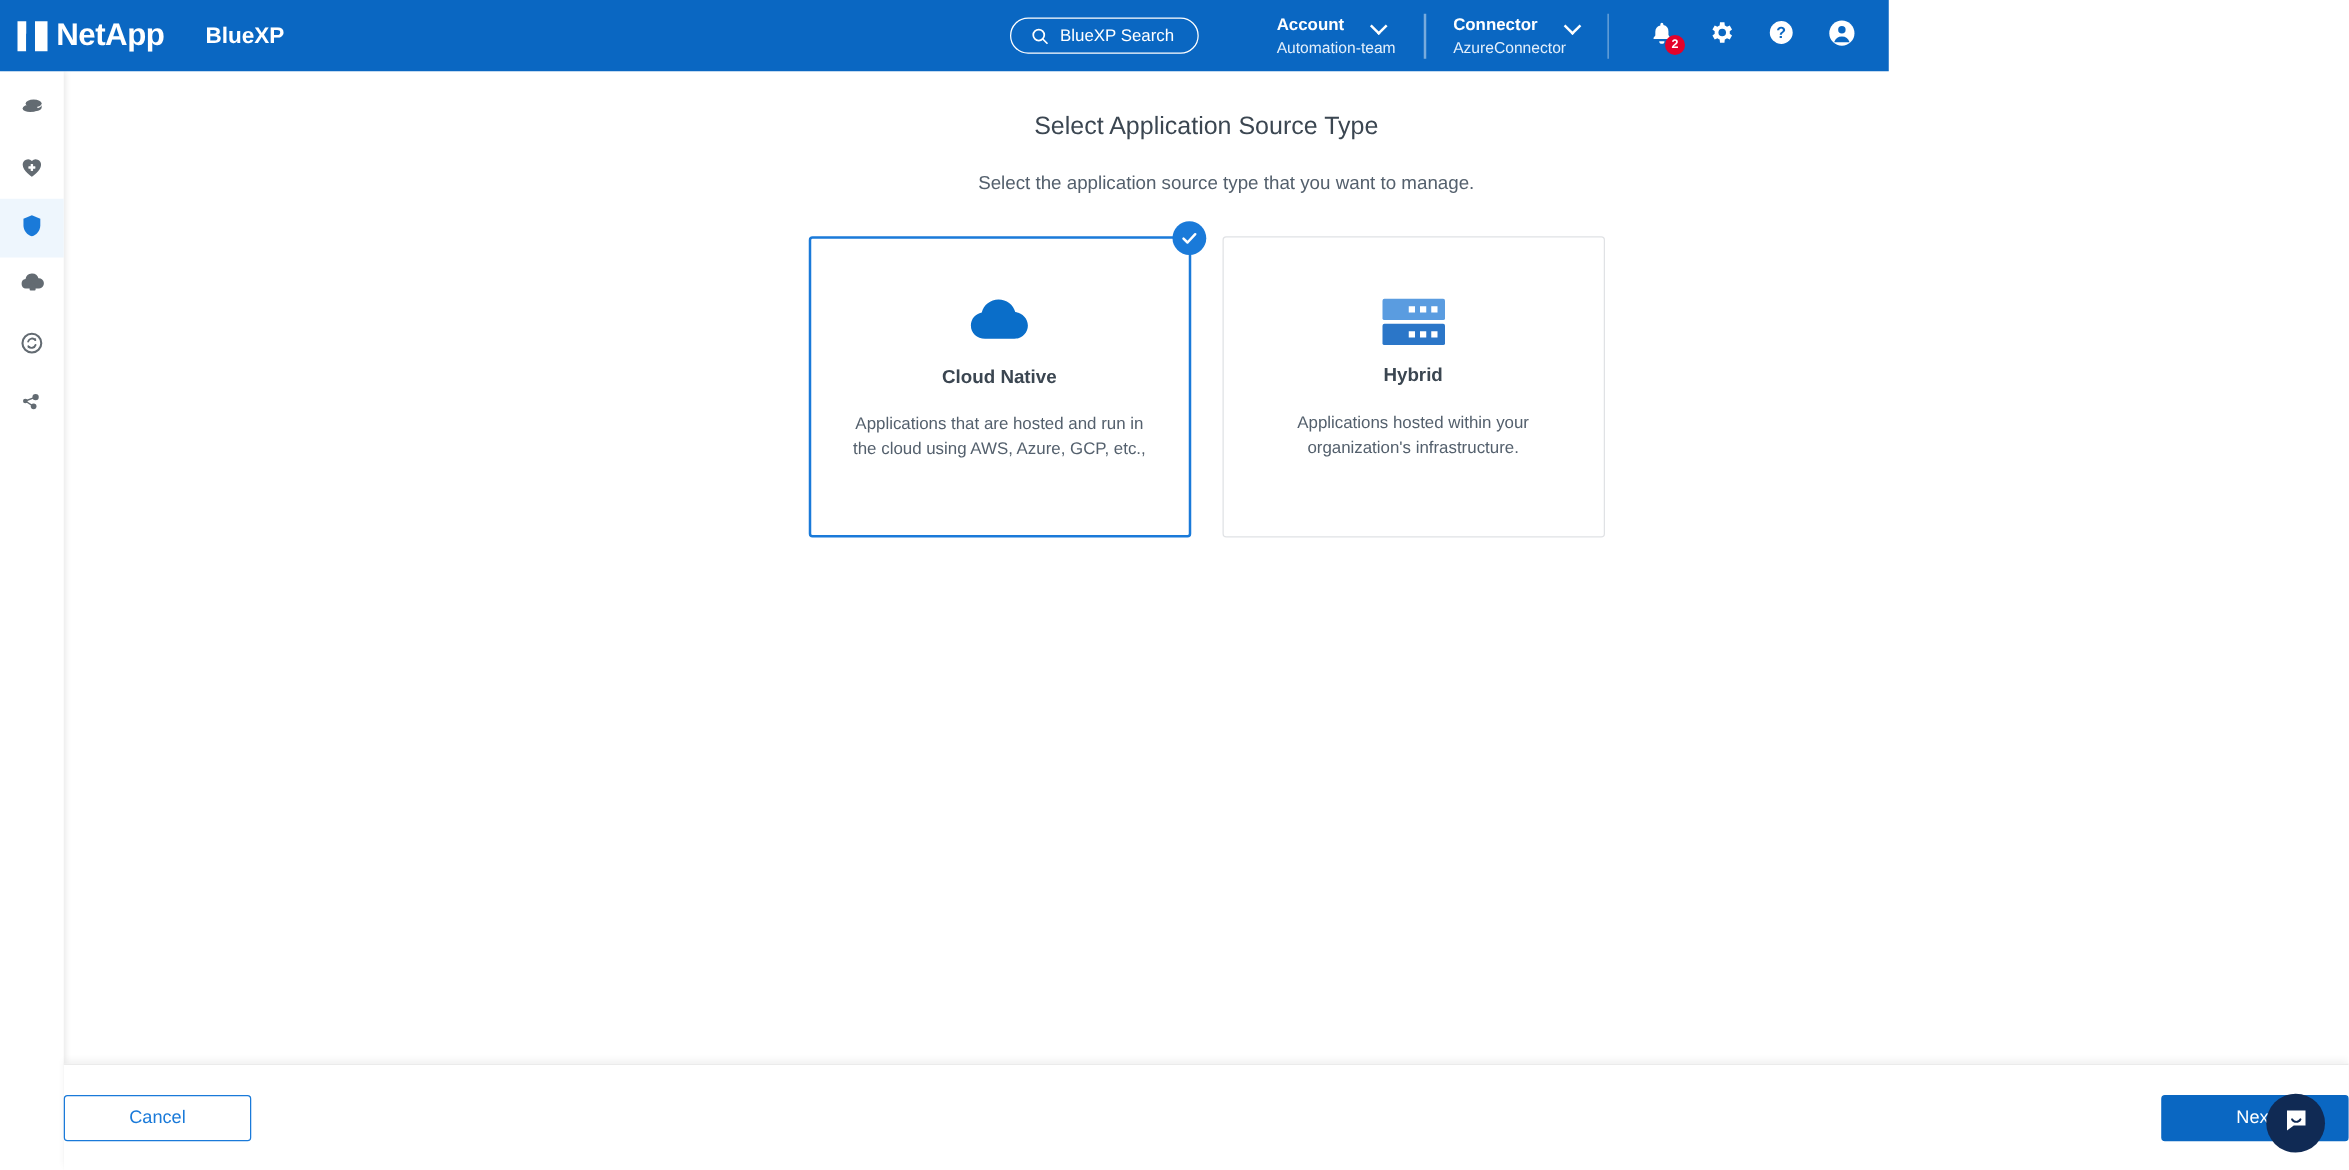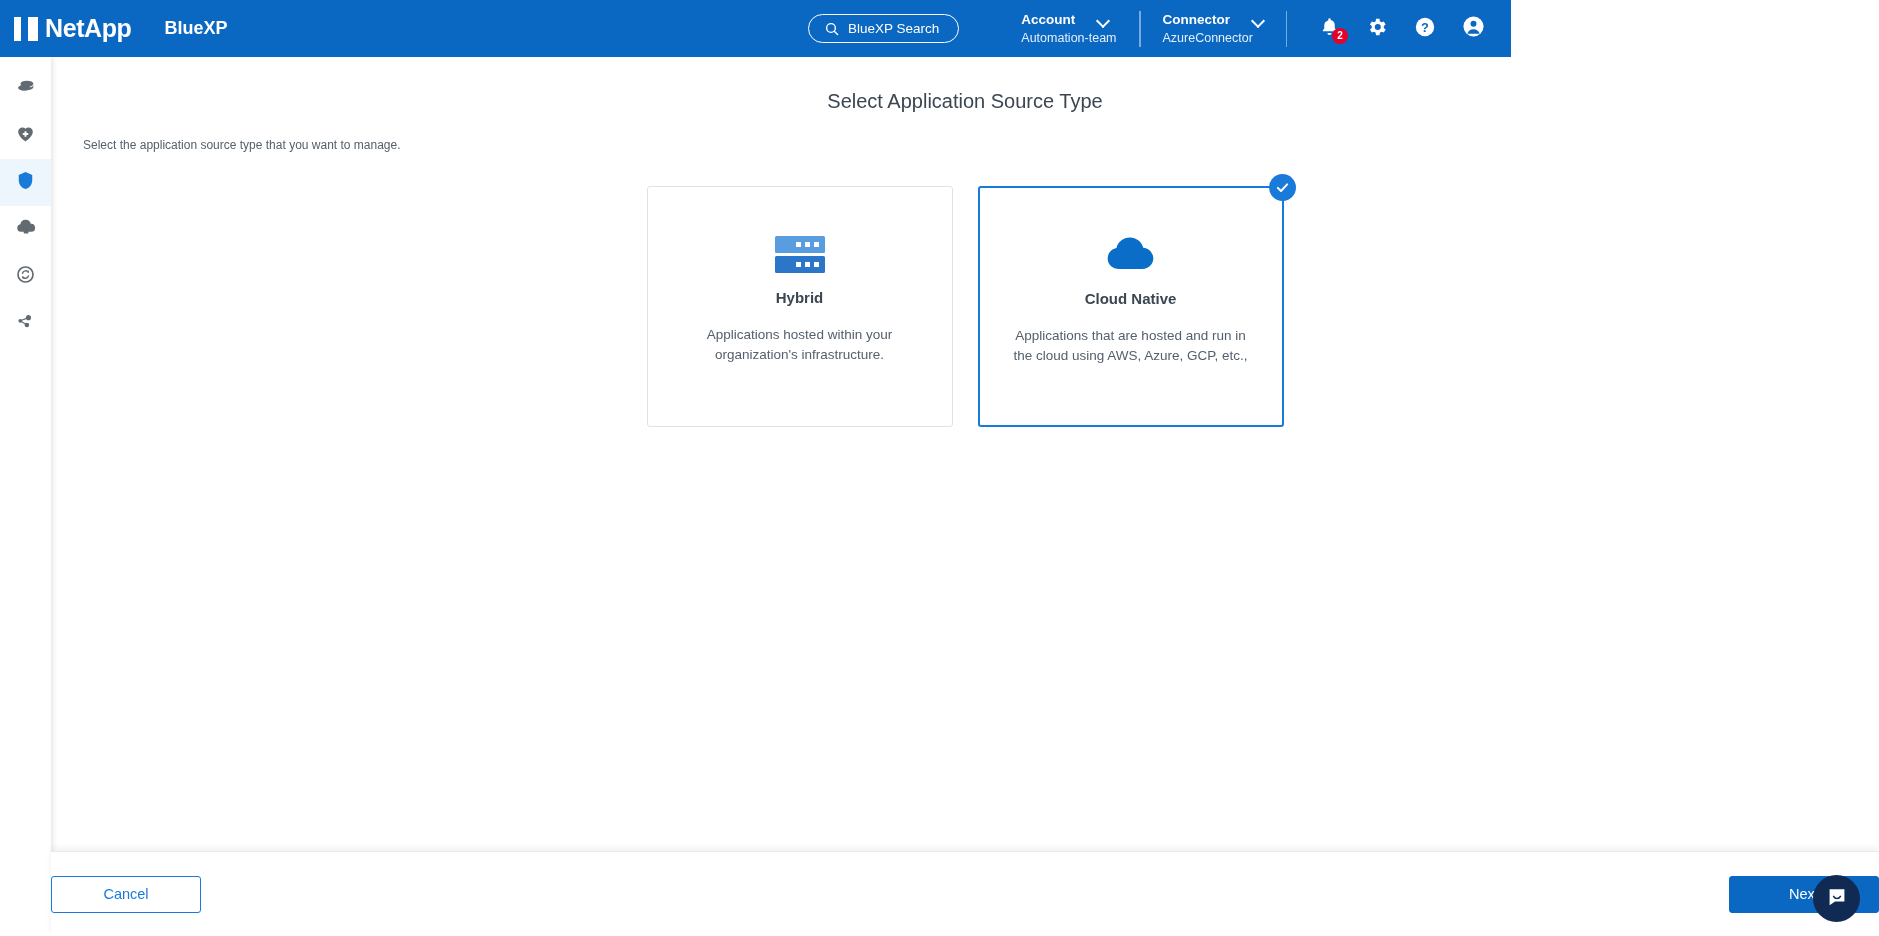--- a/index.html
+++ b/index.html
@@ -90,21 +90,22 @@
     width: 1828px; height: 794px;
     background: #fff;
     overflow: hidden;
   }
   .page-title {
     text-align: center;
     font-size: 20px; color: #3b4651; font-weight: normal;
     margin-top: 33px;
   }
   .page-sub {
-    font-size: 12px; color: #54606d;
+    text-align: center;
+    font-size: 15px; color: #54606d;
     margin-top: 25px;
     padding-left: 32px;
   }
   .cards {
     display: flex; justify-content: center; gap: 25px;
     margin-top: 34px;
   }
   .card {
     position: relative;
     width: 306px; height: 241px;
@@ -329,57 +330,57 @@
     </div>
 
   </div>
 
   <div class="main">
 
     <div class="page-title">Select Application Source Type</div>
     <div class="page-sub">Select the application source type that you want to manage.</div>
 
     <div class="cards">
+
+      <div class="card selected">
+        <div class="check-badge">
+          <svg width="15" height="15" viewBox="0 0 24 24" fill="none" stroke="#fff" stroke-width="3.2" stroke-linecap="round" stroke-linejoin="round">
+            <polyline points="4.5,12.6 9.6,17.6 19.5,7"></polyline>
+          </svg>
+        </div>
+        <div class="card-icon">
+          <span>
+            <svg width="47" height="33" viewBox="0 0 48 34" fill="#0a6ec9">
+              <path d="M12.2 33C5.5 33 .5 28.2.5 22.1c0-5.3 3.8-9.7 9-10.7C11 5.1 16.6.6 23.3.6c6.6 0 12.2 4.3 13.8 10.4 5.6.4 10.4 5.2 10.4 11 0 6-4.9 11-11.1 11z"></path>
+            </svg>
+          </span>
+        </div>
+        <div class="card-title">Cloud Native</div>
+        <div class="card-desc">Applications that are hosted and run in the cloud using AWS, Azure, GCP, etc.,</div>
+      </div>
 
       <div class="card">
         <div class="card-icon">
           <span class="server-ico">
             <span class="srv-bar top">
               <span class="srv-dot"></span>
                 <span class="srv-dot"></span>
                 <span class="srv-dot"></span>
             </span>
             <span class="srv-bar bot">
               <span class="srv-dot"></span>
                 <span class="srv-dot"></span>
                 <span class="srv-dot"></span>
             </span>
           </span>
         </div>
         <div class="card-title">Hybrid</div>
         <div class="card-desc">Applications hosted within your organization's infrastructure.</div>
       </div>
 
-      <div class="card selected">
-        <div class="check-badge">
-          <svg width="15" height="15" viewBox="0 0 24 24" fill="none" stroke="#fff" stroke-width="3.2" stroke-linecap="round" stroke-linejoin="round">
-            <polyline points="4.5,12.6 9.6,17.6 19.5,7"></polyline>
-          </svg>
-        </div>
-        <div class="card-icon">
-          <span>
-            <svg width="47" height="33" viewBox="0 0 48 34" fill="#0a6ec9">
-              <path d="M12.2 33C5.5 33 .5 28.2.5 22.1c0-5.3 3.8-9.7 9-10.7C11 5.1 16.6.6 23.3.6c6.6 0 12.2 4.3 13.8 10.4 5.6.4 10.4 5.2 10.4 11 0 6-4.9 11-11.1 11z"></path>
-            </svg>
-          </span>
-        </div>
-        <div class="card-title">Cloud Native</div>
-        <div class="card-desc">Applications that are hosted and run in the cloud using AWS, Azure, GCP, etc.,</div>
-      </div>
-
     </div>
   </div>
 
   <div class="footer">
     <div class="btn btn-cancel">Cancel</div>
     <div class="btn btn-next">Next</div>
   </div>
 
   <div class="chat-widget">
     <span>

